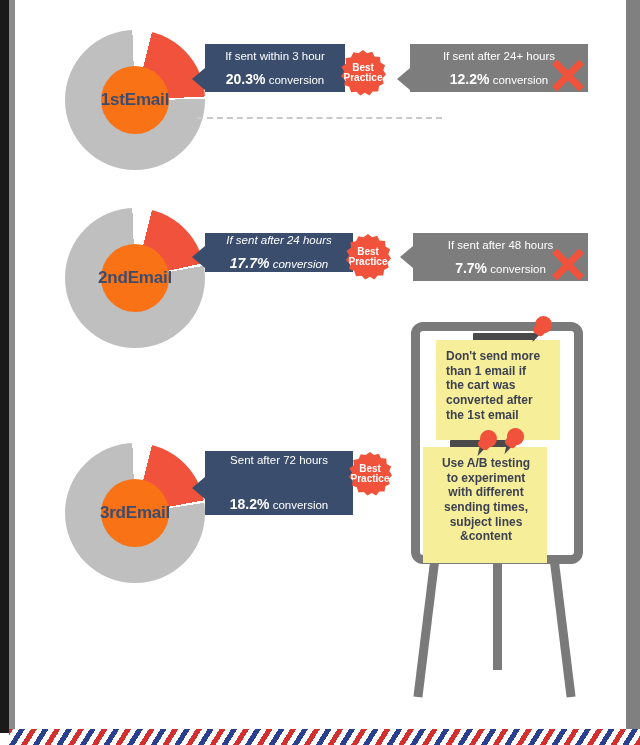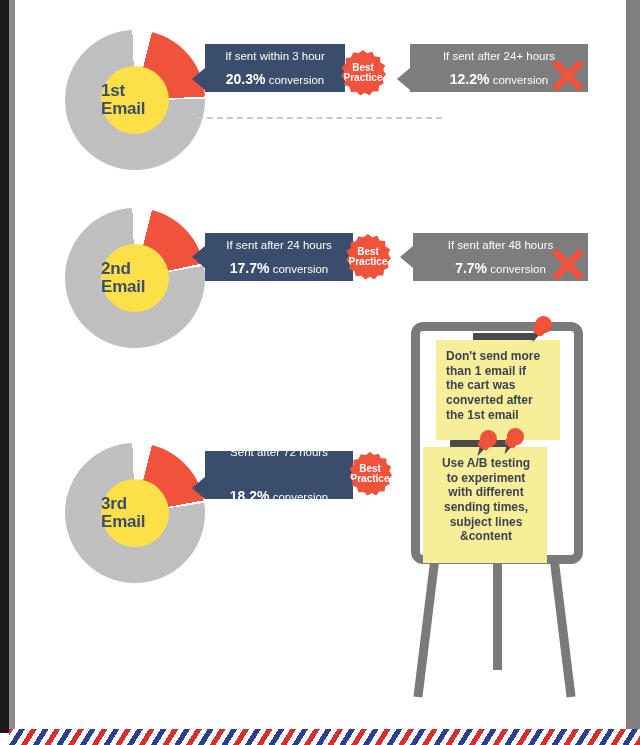--- a/index.html
+++ b/index.html
@@ -52,24 +52,24 @@
   }
 
   
   .donut {
     position: absolute;
     border-radius: 50%;
   }
   .donut-hole {
     position: absolute;
     border-radius: 50%;
-    background: #fde047;
+    background: #f97316;
     display: flex;
-    flex-direction: column;
-    align-items: flex-start;
+    flex-direction: row;
+    align-items: center;
     justify-content: center;
     line-height: 1.05;
   }
   .donut-label {
     color: #3c4c6e;
     font-weight: bold;
     font-size: 17px;
     letter-spacing: -0.2px;
     text-align: center;
   }
@@ -258,21 +258,21 @@
 
   <div class="dashed-line" style="left:197px; top:117px; width:245px;"></div>
 
   <div class="donut" id="donut2" style="left: 65px; top: 208px; width: 140px; height: 140px; background: conic-gradient(rgb(255, 255, 255) 0deg, rgb(255, 255, 255) 14deg, rgb(240, 82, 60) 14deg, rgb(240, 82, 60) 77.72deg, rgb(255, 255, 255) 77.72deg, rgb(255, 255, 255) 79.92deg, rgb(191, 191, 191) 79.92deg, rgb(191, 191, 191) 357.8deg, rgb(255, 255, 255) 357.8deg, rgb(255, 255, 255) 360deg);"></div>
   <div class="donut-hole" style="left:101px; top:244px; width:68px; height:68px;">
     <span class="donut-label">2nd</span>
     <span class="donut-label">Email</span>
   </div>
 
   <div class="arrow-left blue" style="left:192px; top:246px;"></div>
-  <div class="callout blue" style="left:205px; top:233px; width:148px; height:48px; padding:0 8px;">
+  <div class="callout blue" style="left:205px; top:233px; width:148px; height:39px; padding:0 8px;font-style:italic;">
     <div class="line1">If sent after 24 hours</div>
     <div class="line2">
       <span class="pct">17.7%</span>
       <span>conversion</span>
     </div>
   </div>
   <div class="rosette" style="left:345px; top:234px; width:46px; height:46px;">
     <span class="r1">Best</span>
     <span class="r2">Practice</span>
   </div>
@@ -290,21 +290,21 @@
       <span class="b"></span>
   </div>
 
   <div class="donut" id="donut3" style="left: 65px; top: 443px; width: 140px; height: 140px; background: conic-gradient(rgb(255, 255, 255) 0deg, rgb(255, 255, 255) 14deg, rgb(240, 82, 60) 14deg, rgb(240, 82, 60) 79.52deg, rgb(255, 255, 255) 79.52deg, rgb(255, 255, 255) 81.72deg, rgb(191, 191, 191) 81.72deg, rgb(191, 191, 191) 357.8deg, rgb(255, 255, 255) 357.8deg, rgb(255, 255, 255) 360deg);"></div>
   <div class="donut-hole" style="left:101px; top:479px; width:68px; height:68px;">
     <span class="donut-label">3rd</span>
     <span class="donut-label">Email</span>
   </div>
 
   <div class="arrow-left blue" style="left:192px; top:477px;"></div>
-  <div class="callout blue" style="left:205px; top:451px; width:148px; height:48px; padding:0 8px;gap:21px;">
+  <div class="callout blue" style="left:205px; top:451px; width:148px; height:64px; padding:0 8px;gap:21px;">
     <div class="line1">Sent after 72 hours</div>
     <div class="line2">
       <span class="pct">18.2%</span>
       <span>conversion</span>
     </div>
   </div>
   <div class="rosette" style="left:348px; top:452px; width:44px; height:44px;">
     <span class="r1">Best</span>
     <span class="r2">Practice</span>
   </div>

